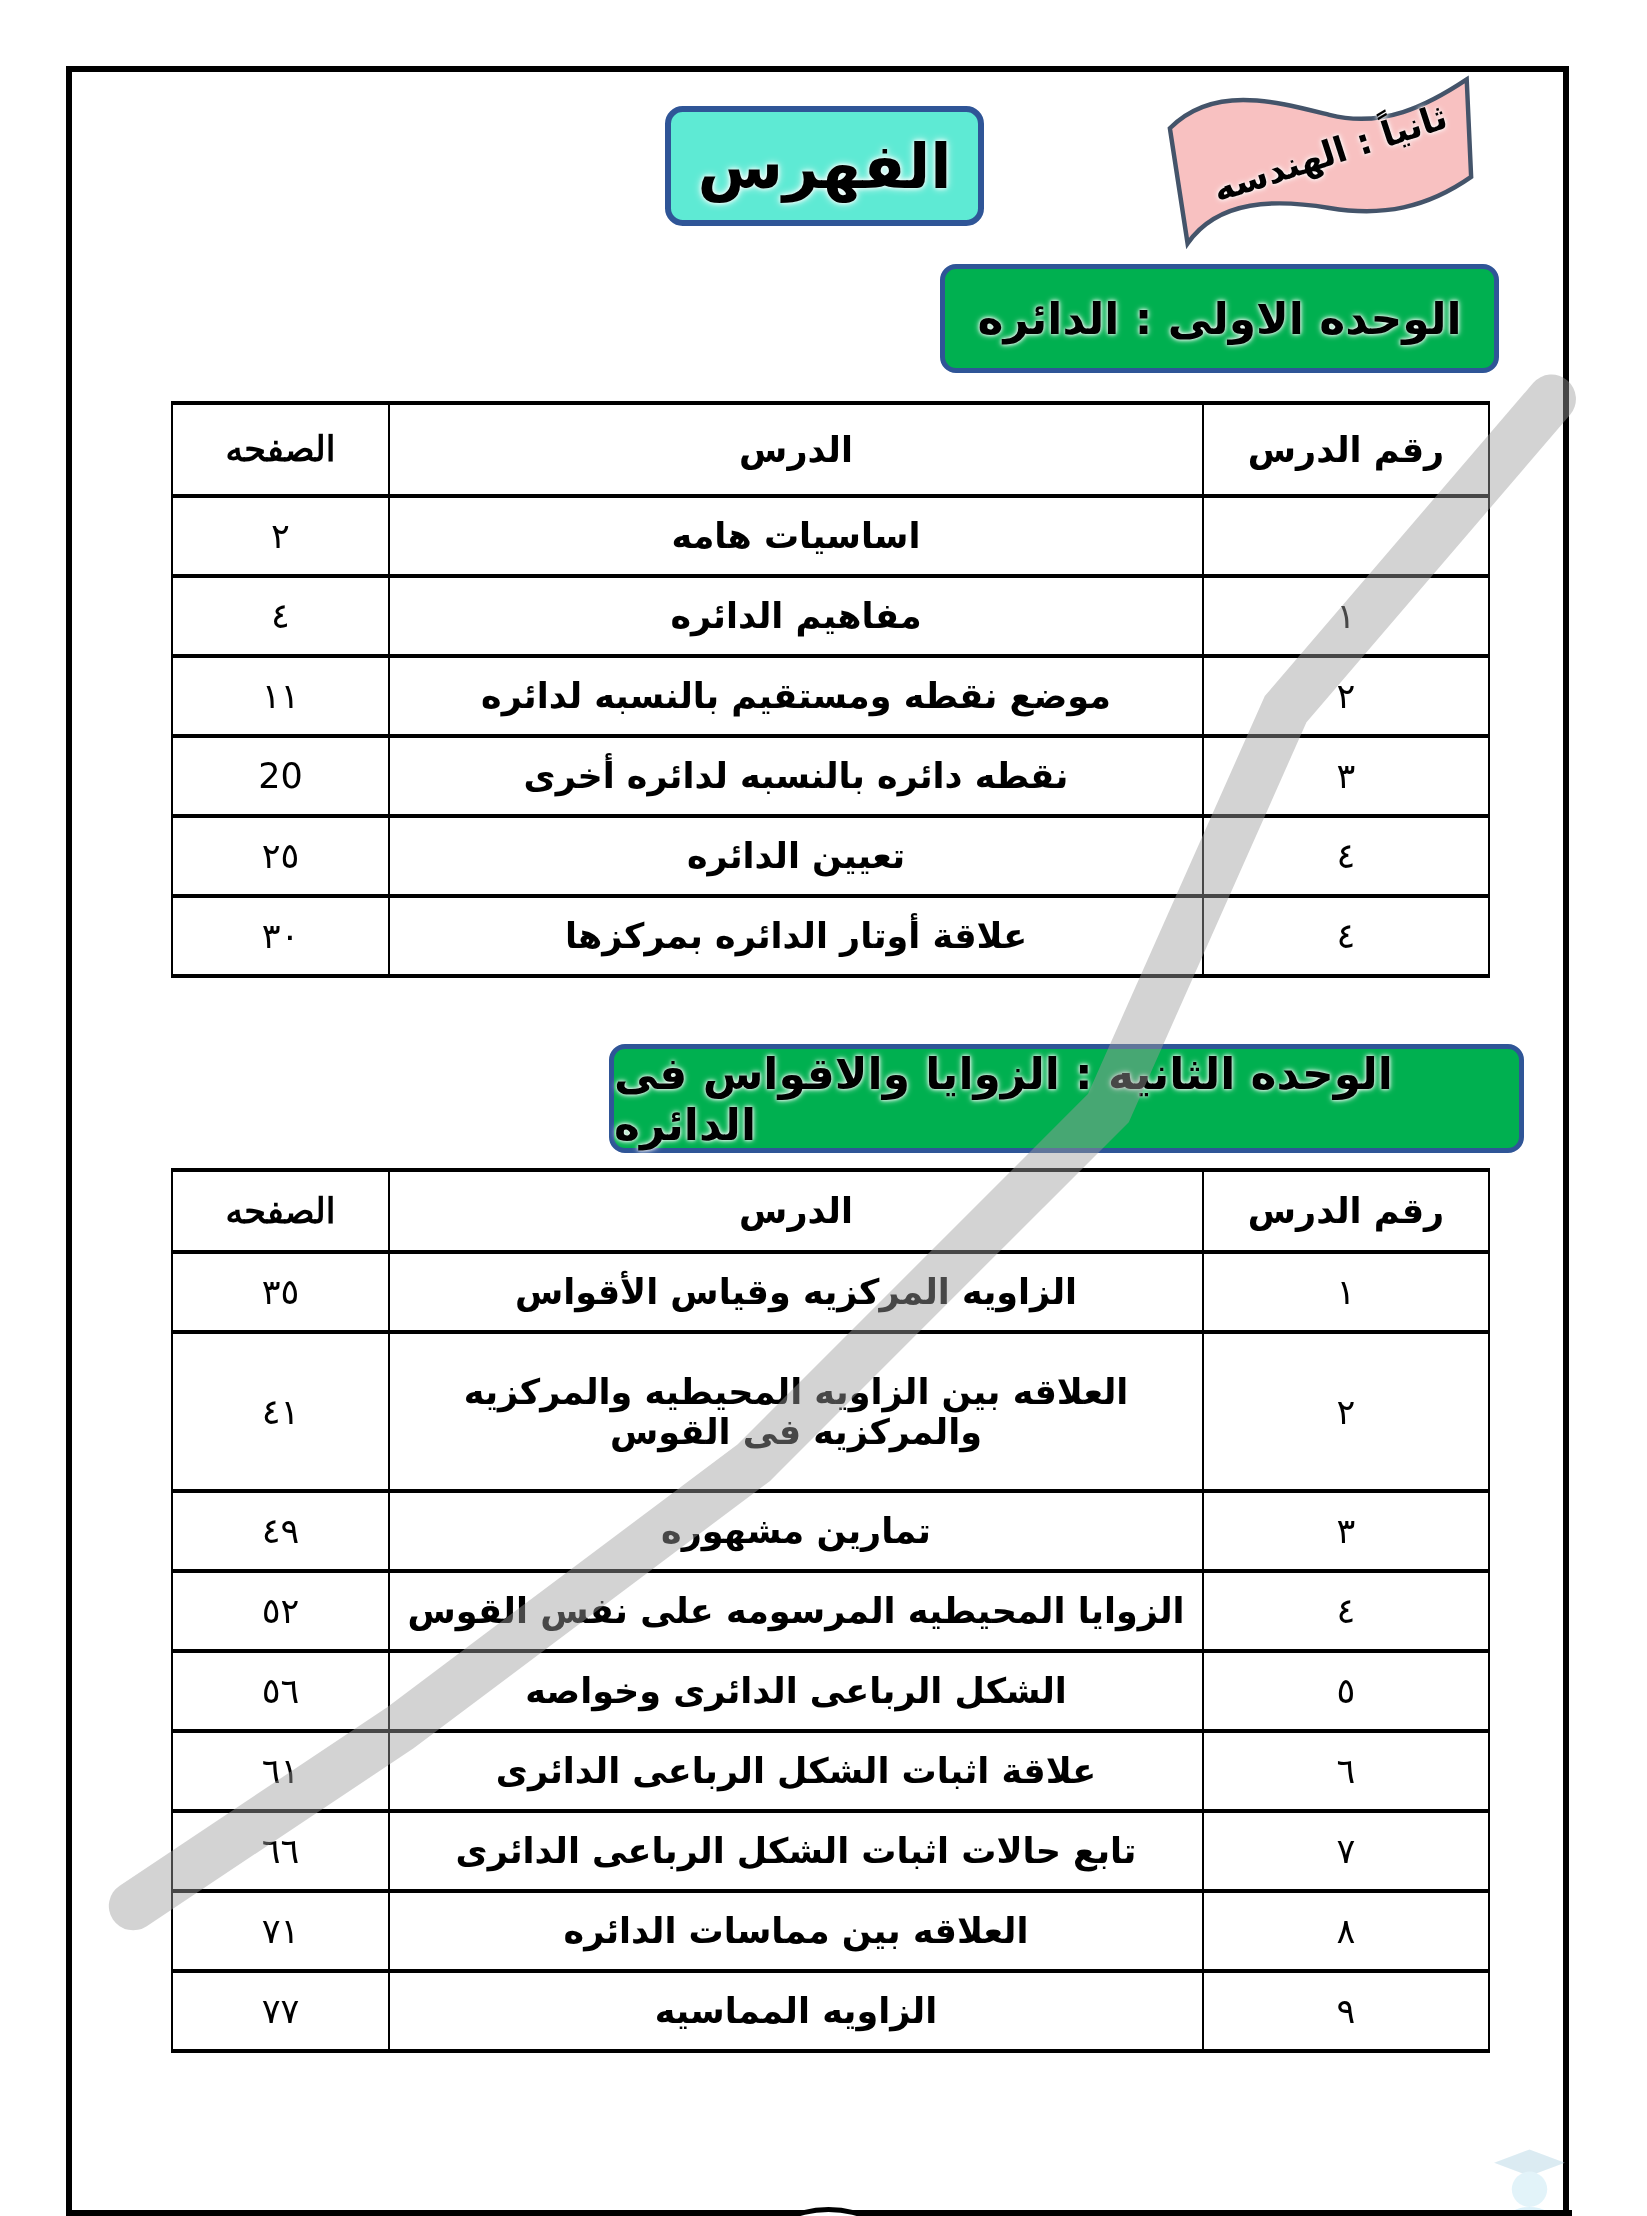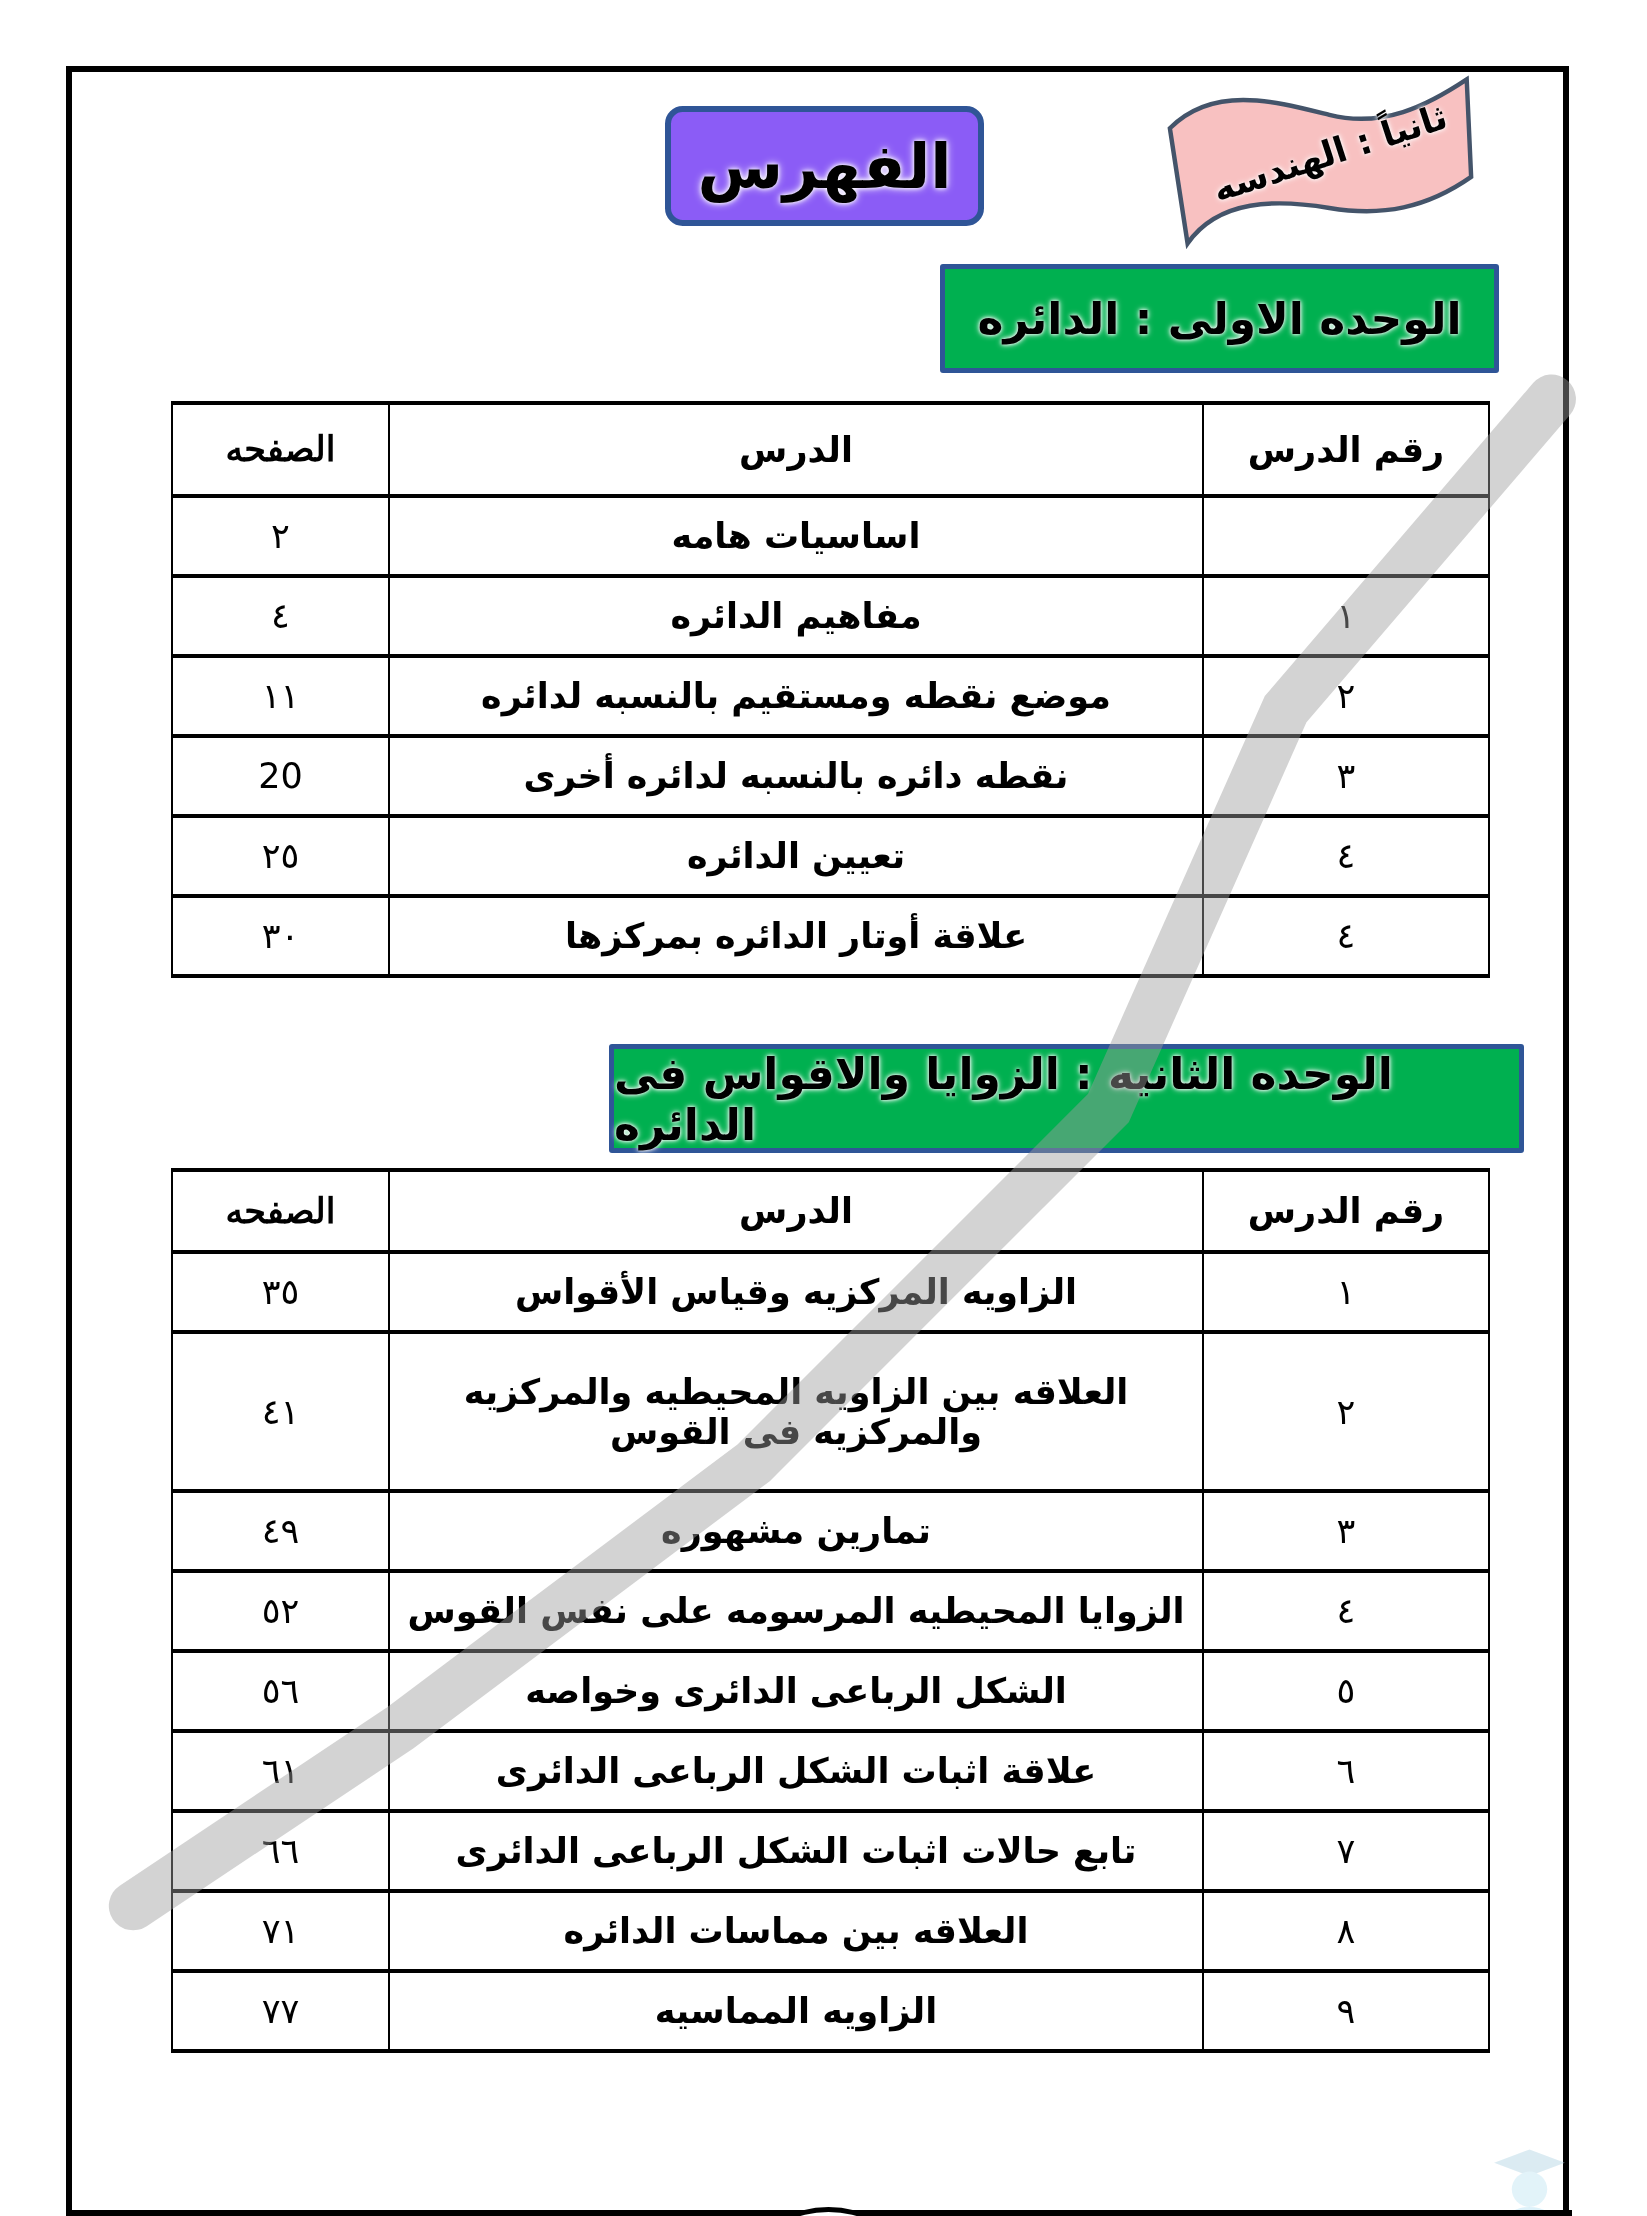--- a/index.html
+++ b/index.html
@@ -1,28 +1,28 @@
 <!DOCTYPE html>
 <html style="font-size:7px"><head>
 <meta charset="utf-8">
 <style>
   html, body { margin: 0; padding: 0; background: #ffffff; }
   body { width: 1648px; height: 2327px; position: relative; overflow: hidden;
          font-family: "DejaVu Sans", sans-serif; }
   .page-frame { position: absolute; left: 66px; top: 66px; width: 1503px; height: 2207px;
                 border: 6.2px solid #000; box-sizing: border-box; }
   .title-box { position: absolute; left: 665px; top: 106px; width: 319px; height: 120px;
-               background: #8b5cf6; border: 6.2px solid #2f5597; border-radius: 17.7px; box-sizing: border-box;
+               background: #5eead4; border: 6.2px solid #2f5597; border-radius: 17.7px; box-sizing: border-box;
                display: flex; align-items: center; justify-content: center; }
   .title-box span { font-size: 62px; font-weight: bold; color: #000; text-shadow: 0 0 4.4px #fff, 0 0 8px #fff; }
   .flag { position: absolute; left: 1161px; top: 75px; width: 319px; height: 195px; }
   .flag-text { position: absolute; left: 1206px; top: 133px; width: 248px; text-align: center;
                transform: rotate(-18deg); font-size: 35px; font-weight: bold; color: #000;
                text-shadow: 0 0 3.5px #fff, 0 0 6.2px #fff; }
-  .unit-banner { position: absolute; background: #00b050; border: 5.3px solid #2f5597; border-radius: 3px;
+  .unit-banner { position: absolute; background: #00b050; border: 5.3px solid #2f5597; border-radius: 16px;
                  box-sizing: border-box; display: flex; align-items: center; justify-content: center; }
   .unit-banner span { font-size: 44px; font-weight: bold; color: #000; text-shadow: 0 0 3.5px #fff, 0 0 6.2px #fff; }
   .unit1 { left: 940px; top: 264px; width: 559px; height: 109px; }
   .unit2 { left: 609px; top: 1044px; width: 915px; height: 109px; }
   table.toc { position: absolute; left: 171px; width: 1319px; border-collapse: collapse; direction: rtl; }
   table.toc td, table.toc th { border: 2.7px solid #000; border-top-width: 4.4px; border-bottom-width: 4.4px;
         text-align: center; font-size: 35px; color: #000; padding: 0; }
   .t1 { top: 401px; }
   .t2 { top: 1168px; }
   .t1 th { color: #c00000; font-size: 38px; height: 89px; }

